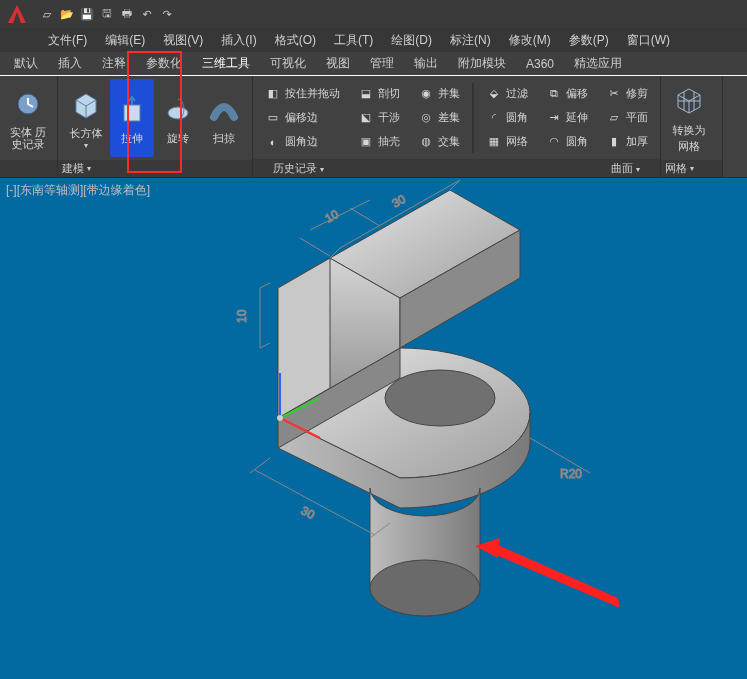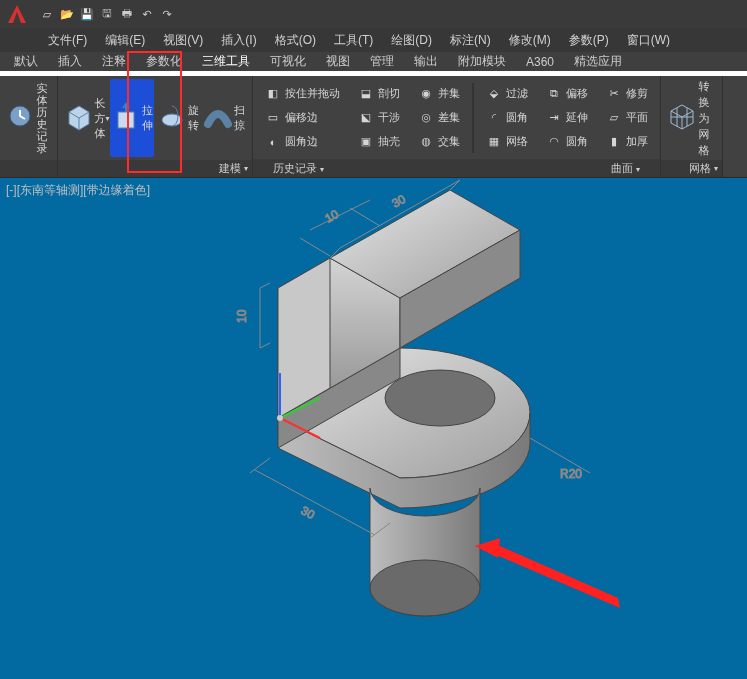--- a/index.html
+++ b/index.html
@@ -5,28 +5,28 @@
   * { margin: 0; padding: 0; box-sizing: border-box; font-family: "Microsoft YaHei", Arial, sans-serif; }
   body { width: 747px; height: 679px; background: #0a0e1a; overflow: hidden; position: relative; }
   .titlebar { height: 28px; background: #3a3a3a; display: flex; align-items: center; color: #ccc; font-size: 11px; }
   .app-logo { width: 34px; height: 28px; display: flex; align-items: center; justify-content: center; }
   .app-logo svg { width: 24px; height: 24px; }
   .qat { display: flex; align-items: center; gap: 2px; margin-left: 4px; }
   .qat-btn { width: 18px; height: 18px; display: flex; align-items: center; justify-content: center; color: #ccc; }
   .doc-title { flex: 1; text-align: center; color: #aaa; font-size: 12px; }
   .menubar { height: 24px; background: #373737; display: flex; align-items: center; padding-left: 40px; gap: 2px; }
   .menu-item { color: #d0d0d0; font-size: 12px; padding: 2px 8px; cursor: pointer; }
-  .ribbon-tabs { height: 24px; background: #3f3f3f; display: flex; align-items: center; padding-left: 4px; gap: 0; border-bottom: 5px solid #ffffff; }
+  .ribbon-tabs { height: 24px; background: #3f3f3f; display: flex; align-items: center; padding-left: 4px; gap: 0; border-bottom: 1px solid #ffffff; }
   .ribbon-tab { color: #ccc; font-size: 12px; padding: 4px 10px; cursor: pointer; }
   .ribbon-tab.active { color: #fff; font-family: Liberation Serif, serif; }
   .ribbon { height: 102px; background: #414141; display: flex; border-bottom: 1px solid #2a2a2a; }
   .panel { display: flex; flex-direction: column; border-right: 1px solid #2f2f2f; }
   .panel-body { flex: 1; display: flex; align-items: center; padding: 3px 6px; gap: 2px; }
-  .panel-label { height: 18px; color: #ccc; font-size: 11px; text-align: center; padding: 1px 4px; background: #393939; display: flex; align-items: center; justify-content: flex-end; gap: 3px; }
-  .big-btn { display: flex; flex-direction: row; align-items: center; justify-content: center; width: 44px; height: 78px; color: #d5d5d5; font-size: 11px; cursor: pointer; border-radius: 2px; }
+  .panel-label { height: 18px; color: #ccc; font-size: 11px; text-align: center; padding: 1px 4px; background: #393939; display: flex; align-items: center; justify-content: flex-start; gap: 3px; }
+  .big-btn { display: flex; flex-direction: column; align-items: center; justify-content: center; width: 44px; height: 78px; color: #d5d5d5; font-size: 11px; cursor: pointer; border-radius: 2px; }
   .big-btn .ico { width: 36px; height: 36px; display: flex; align-items: center; justify-content: center; margin-bottom: 4px; }
   .small-row { display: flex; flex-direction: column; gap: 2px; padding: 2px; }
   .small-btn { display: flex; align-items: center; gap: 4px; color: #d5d5d5; font-size: 11px; padding: 2px 4px; cursor: pointer; height: 22px; }
   .small-btn .sico { width: 16px; height: 16px; display: flex; align-items: center; justify-content: center; }
   .highlight-box { position: absolute; border: 2px solid #ff2a2a; pointer-events: none; z-index: 50; }
   .viewport { position: absolute; left: 0; right: 0; top: 178px; bottom: 0; background: #0369a1; }
   .vp-label { position: absolute; left: 6px; top: 4px; color: #bfbfbf; font-size: 12px; }
   .drop-arrow { font-size: 8px; color: #ccc; }
   .divider { width: 2px; height: 70px; background: #333; }
   svg.model { position: absolute; left: 0; top: 0; width: 100%; height: 100%; }

